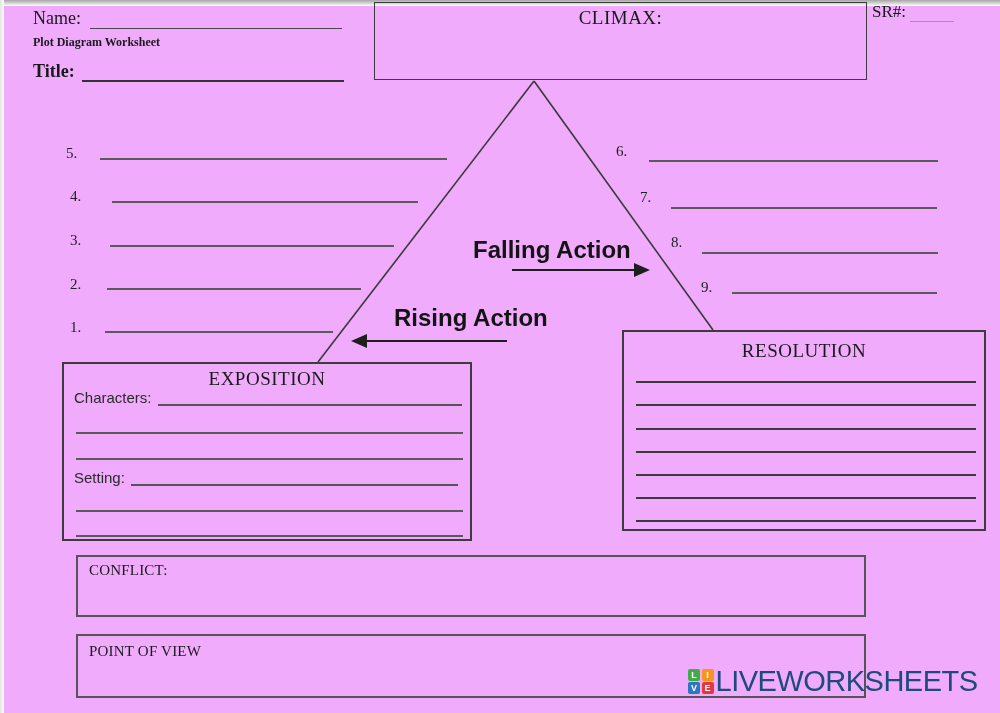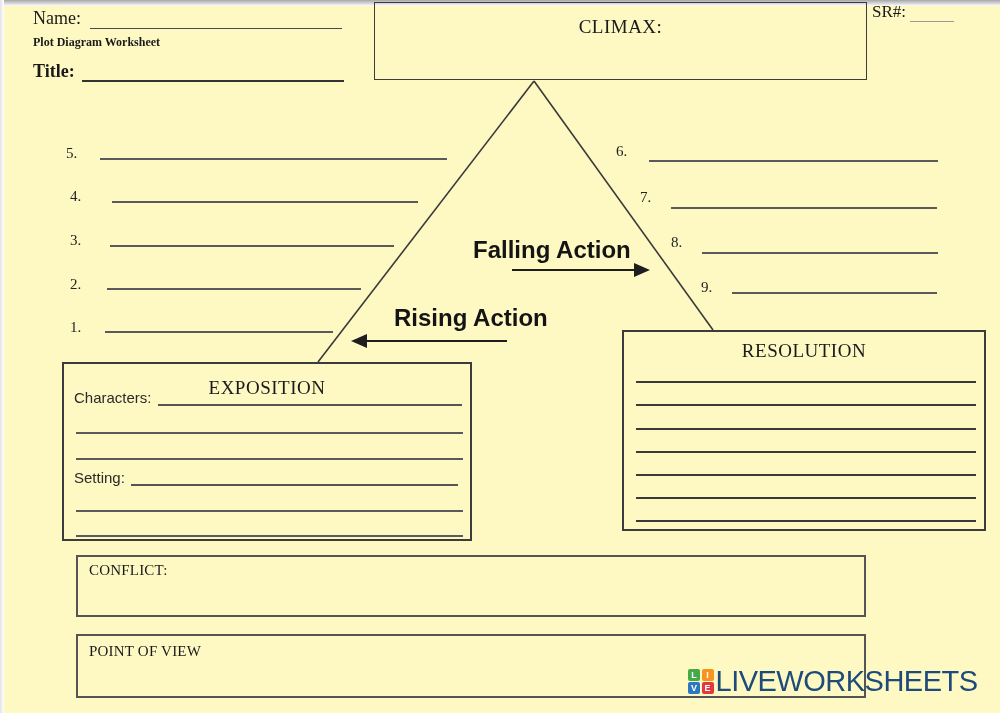--- a/index.html
+++ b/index.html
@@ -1,20 +1,20 @@
 <!DOCTYPE html>
 <html><head>
 <meta charset="utf-8">
 <style>
   * { margin:0; padding:0; box-sizing:border-box; }
   html,body { background:#ffffff; }
   .page {
     position:relative;
     width:1000px; height:713px;
-    background:#fef9c3;
+    background:#f0abfc;
     font-family:"Liberation Serif", serif;
     color:#1a1a1a;
     overflow:hidden;
   }
   .top-shade {
     position:absolute; left:0; top:0; width:100%; height:6px;
     background:linear-gradient(#a6a6a6, #fdfdfd);
   }
   .left-shade {
     position:absolute; left:0; top:0; width:4px; height:100%;
@@ -32,21 +32,21 @@
   .fill-line { display:inline-block; height:20px; border-bottom:1.5px solid #4a4a4a; }
 
   
   .wbox { position:absolute; border:2px solid #3c3c3c; background:transparent; }
   .climax-box     { left:374px; top:2px;   width:493px; height:78px; border-width:1.5px; }
   .exposition-box { left:62px;  top:362px; width:410px; height:179px; }
   .resolution-box { left:622px; top:330px; width:364px; height:201px; }
   .conflict-box   { left:76px;  top:555px; width:790px; height:62px; border-color:#555; }
   .pov-box        { left:76px;  top:634px; width:790px; height:64px; border-color:#555; }
 
-  .box-title { text-align:center; font-size:19px; padding-top:13px; letter-spacing:0.5px; }
+  .box-title { text-align:center; font-size:19px; padding-top:4px; letter-spacing:0.5px; }
   .corner-label { position:absolute; left:11px; top:5px; font-size:15px; letter-spacing:0.2px; }
 
   
   .answer-line { position:absolute; height:0; border-bottom:2px solid #5a5a5a; }
   .step-num { position:absolute; font-size:15px; color:#222; }
 
   
   .action-label {
     position:absolute; font-family:"Liberation Sans", sans-serif;
     font-weight:bold; font-size:24px; color:#141414; white-space:nowrap;

